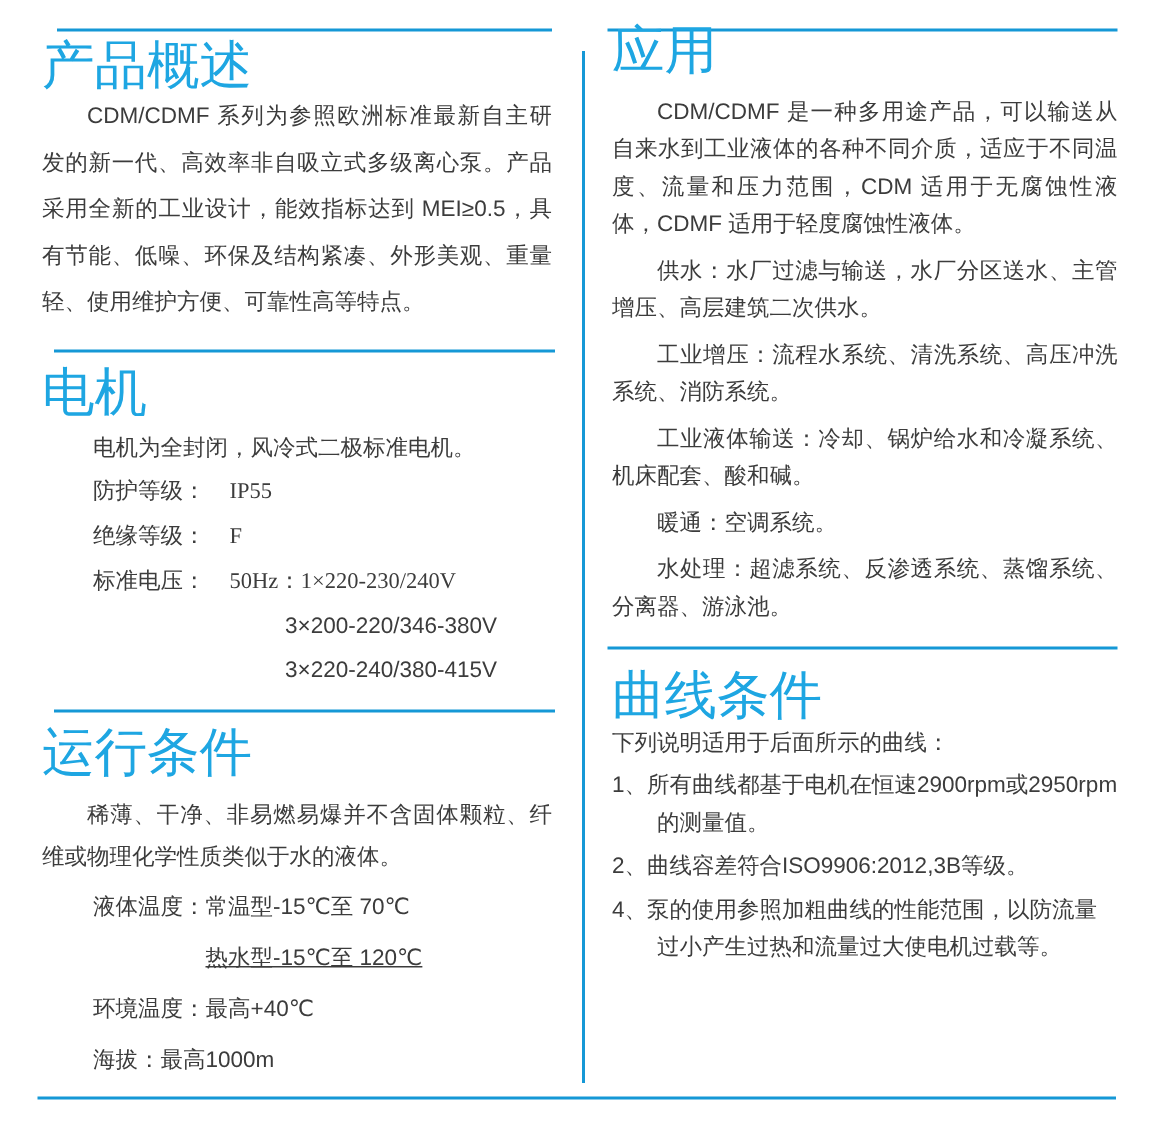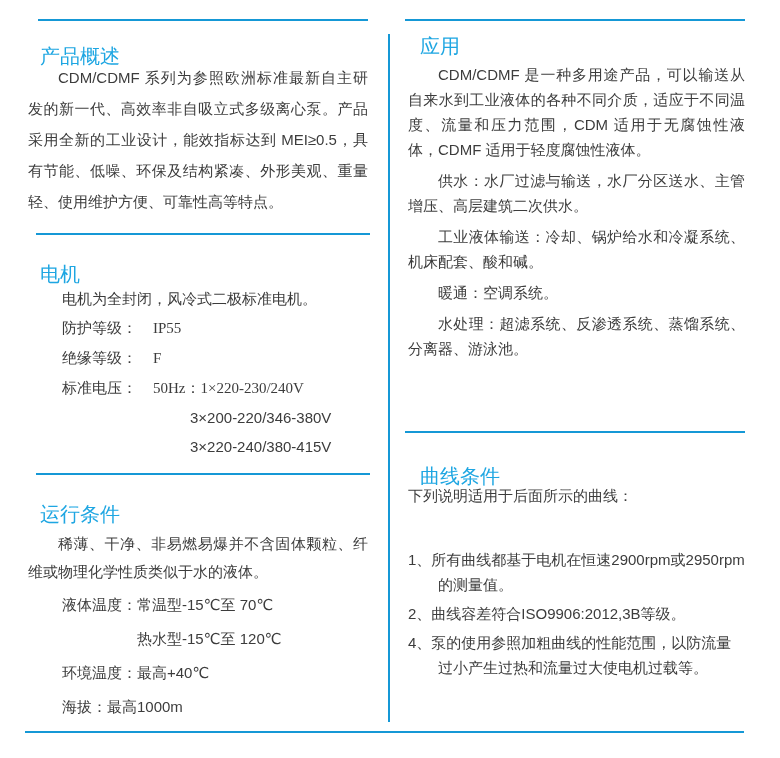--- a/index.html
+++ b/index.html
@@ -6,37 +6,37 @@
   * { box-sizing:border-box; }
   html,body { margin:0; padding:0; }
   body {
     width:780px; height:758px; background:#ffffff; position:relative;
     overflow:hidden; color:var(--text);
     font-family:"Liberation Sans","DejaVu Sans",sans-serif; font-size:15px;
   }
   .rule  { position:absolute; height:2px; background:var(--line); }
   .vrule { position:absolute; width:2px;  background:var(--line); }
   h2.sec {
-    position:absolute; margin:12px; font-size:20px; font-weight:400;
+    position:absolute; margin:0; font-size:35px; font-weight:400;
     color:var(--accent); line-height:36px; white-space:nowrap;
   }
   .para  { position:absolute; margin:0; text-align:justify; text-indent:2em; }
   .ov    { left:28px; top:62px;  width:340px; line-height:31px; }
   .op    { left:28px; top:530px; width:340px; line-height:28px; }
   .motor { position:absolute; left:62px; top:284px; width:302px; }
   .mline { line-height:29px; white-space:nowrap; }
   .mline .val { margin-left:16px;font-family:Liberation Serif, serif; }
   .vcont { padding-left:128px; }
   .opitems { position:absolute; left:62px; top:590px; width:306px; }
   .oline { line-height:30px; margin-bottom:4px; white-space:nowrap; }
-  .ocont { padding-left:75px; }
+  .ocont { padding-left:75px;text-decoration:underline; }
   .apps  { position:absolute; left:408px; top:62px; width:337px; }
   .apps p { margin:0 0 6px 0; text-align:justify; text-indent:2em; line-height:25px; }
   .cintro { position:absolute; left:408px; top:483px; width:337px; line-height:25px; }
-  .citems { position:absolute; left:408px; top:511px; width:337px;margin-top:36px; }
+  .citems { position:absolute; left:408px; top:511px; width:337px; }
   .citem { padding-left:30px; text-indent:-30px; line-height:25px; margin-bottom:4px; }
 </style>
 </head>
 <body>
 
 <div class="rule" style="left:38px;  top:19px;  width:330px;"></div>
 <div class="rule" style="left:36px;  top:233px; width:334px;"></div>
 <div class="rule" style="left:36px;  top:473px; width:334px;"></div>
 <div class="rule" style="left:405px; top:19px;  width:340px;"></div>
 <div class="rule" style="left:405px; top:431px; width:340px;"></div>
@@ -68,20 +68,21 @@
   <div class="oline">液体温度：常温型-15℃至 70℃</div>
   <div class="oline ocont">热水型-15℃至 120℃</div>
   <div class="oline">环境温度：最高+40℃</div>
   <div class="oline">海拔：最高1000m</div>
 </div>
 
 <h2 class="sec" style="left:408px; top:16px;">应用</h2>
 <div class="apps">
   <p>CDM/CDMF 是一种多用途产品，可以输送从自来水到工业液体的各种不同介质，适应于不同温度、流量和压力范围，CDM 适用于无腐蚀性液体，CDMF 适用于轻度腐蚀性液体。</p>
   <p>供水：水厂过滤与输送，水厂分区送水、主管增压、高层建筑二次供水。</p>
+  <p>工业增压：流程水系统、清洗系统、高压冲洗系统、消防系统。</p>
   <p>工业液体输送：冷却、锅炉给水和冷凝系统、机床配套、酸和碱。</p>
   <p>暖通：空调系统。</p>
   <p>水处理：超滤系统、反渗透系统、蒸馏系统、分离器、游泳池。</p>
 </div>
 
 <h2 class="sec" style="left:408px; top:446px;">曲线条件</h2>
 <div class="cintro">下列说明适用于后面所示的曲线：</div>
 <div class="citems">
   <div class="citem">1、所有曲线都基于电机在恒速2900rpm或2950rpm的测量值。</div>
   <div class="citem">2、曲线容差符合ISO9906:2012,3B等级。</div>

